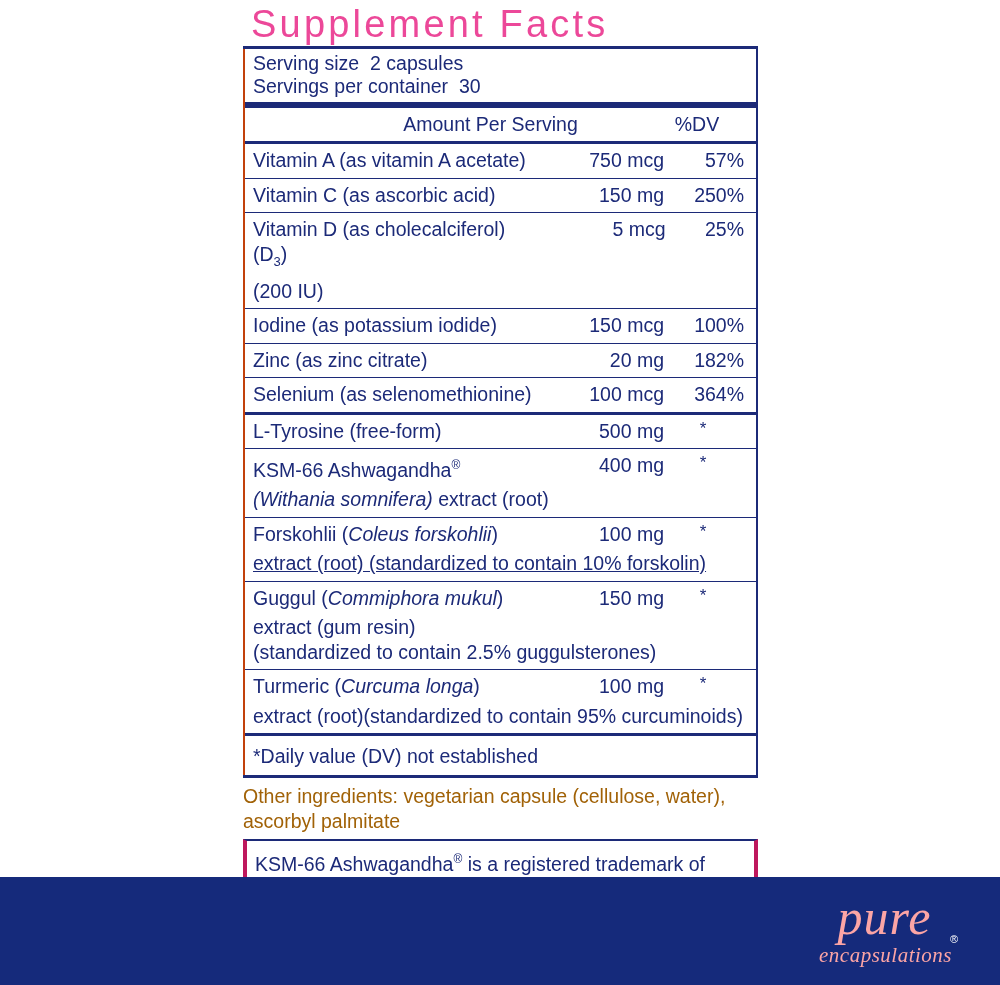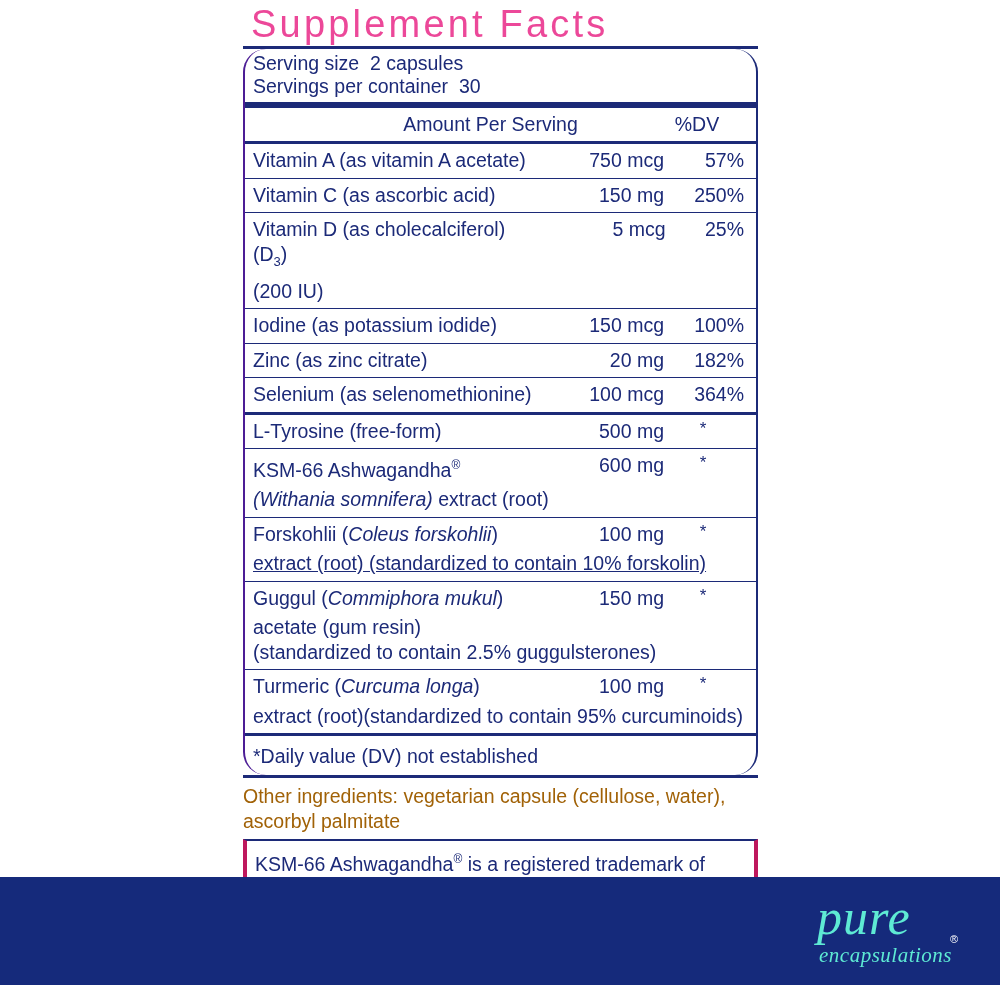--- a/index.html
+++ b/index.html
@@ -29,23 +29,22 @@
     letter-spacing: 3.2px;
     line-height: 44px;
     color: #ec4899;
     padding-left: 8px;
     white-space: nowrap;
   }
   .rule-outer {
     border-top: 3px solid #1c2a78;
   }
   .box {
-    border-left: 2px solid #4c1d95;
+    border-left: 2px solid #c2410c;
     border-right: 2px solid #1c2a78;
-    border-radius: 23px;
   }
   .serving {
     font-size: 19.5px;
     line-height: 23px;
     padding: 3px 0 4px 8px;
   }
   .serving div { white-space: nowrap; }
 
   .thickrule { border-top: 6px solid #1c2a78; }
   .thinrule  { border-top: 1.5px solid #1c2a78; }
@@ -145,22 +144,22 @@
     position: absolute;
     left: 0; bottom: 0;
     width: 1000px;
     height: 108px;
     background: #152a7b;
   }
   .logo {
     position: absolute;
     right: 48px;
     top: 14px;
-    color: #5eead4;
-    text-align: left;
+    color: #fca5a5;
+    text-align: center;
     margin-left: 28px;
   }
   .logo-word {
     font-family: "Liberation Serif", serif;
     font-style: italic;
     font-size: 50px;
     line-height: 52px;
     letter-spacing: 1px;
   }
   .logo-sub {
@@ -256,40 +255,40 @@
 
       <div class="nutri-row">
         <div class="n-name">L-Tyrosine (free-form)</div>
         <div class="n-amt">500 mg</div>
         <div class="n-dv star">*</div>
       </div>
       <div class="thinrule"></div>
 
       <div class="nutri-row">
         <div class="n-name">KSM-66 Ashwagandha<sup>®</sup></div>
-        <div class="n-amt">600 mg</div>
+        <div class="n-amt">400 mg</div>
         <div class="n-dv star">*</div>
       </div>
       <div class="n-sub" style="padding-bottom:5px;"><span class="ital">(Withania somnifera)</span> extract (root)</div>
       <div class="thinrule"></div>
 
       <div class="nutri-row">
         <div class="n-name">Forskohlii (<span class="ital">Coleus forskohlii</span>)</div>
         <div class="n-amt">100 mg</div>
         <div class="n-dv star">*</div>
       </div>
       <div class="n-sub" style="padding-bottom:5px;text-decoration:underline;">extract (root) (standardized to contain 10% forskolin)</div>
       <div class="thinrule"></div>
 
       <div class="nutri-row">
         <div class="n-name">Guggul (<span class="ital">Commiphora mukul</span>)</div>
         <div class="n-amt">150 mg</div>
         <div class="n-dv star">*</div>
       </div>
-      <div class="n-sub">acetate (gum resin)</div>
+      <div class="n-sub">extract (gum resin)</div>
       <div class="n-sub" style="padding-bottom:5px;">(standardized to contain 2.5% guggulsterones)</div>
       <div class="thinrule"></div>
 
       <div class="nutri-row">
         <div class="n-name">Turmeric (<span class="ital">Curcuma longa</span>)</div>
         <div class="n-amt">100 mg</div>
         <div class="n-dv star">*</div>
       </div>
       <div class="n-sub" style="padding-bottom:5px;">extract (root)(standardized to contain 95% curcuminoids)</div>
       <div class="midrule"></div>

